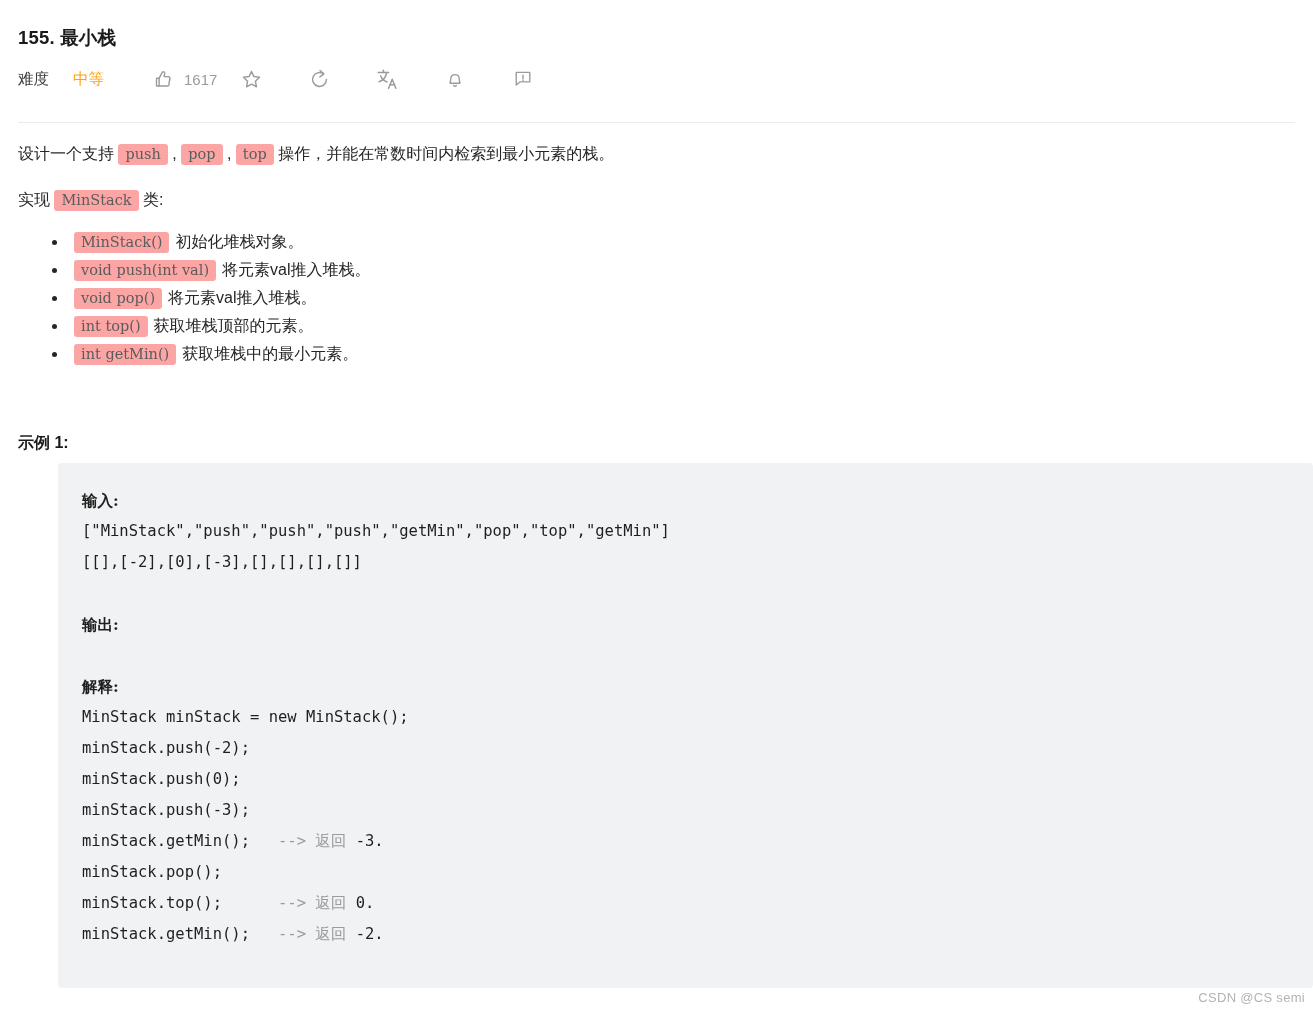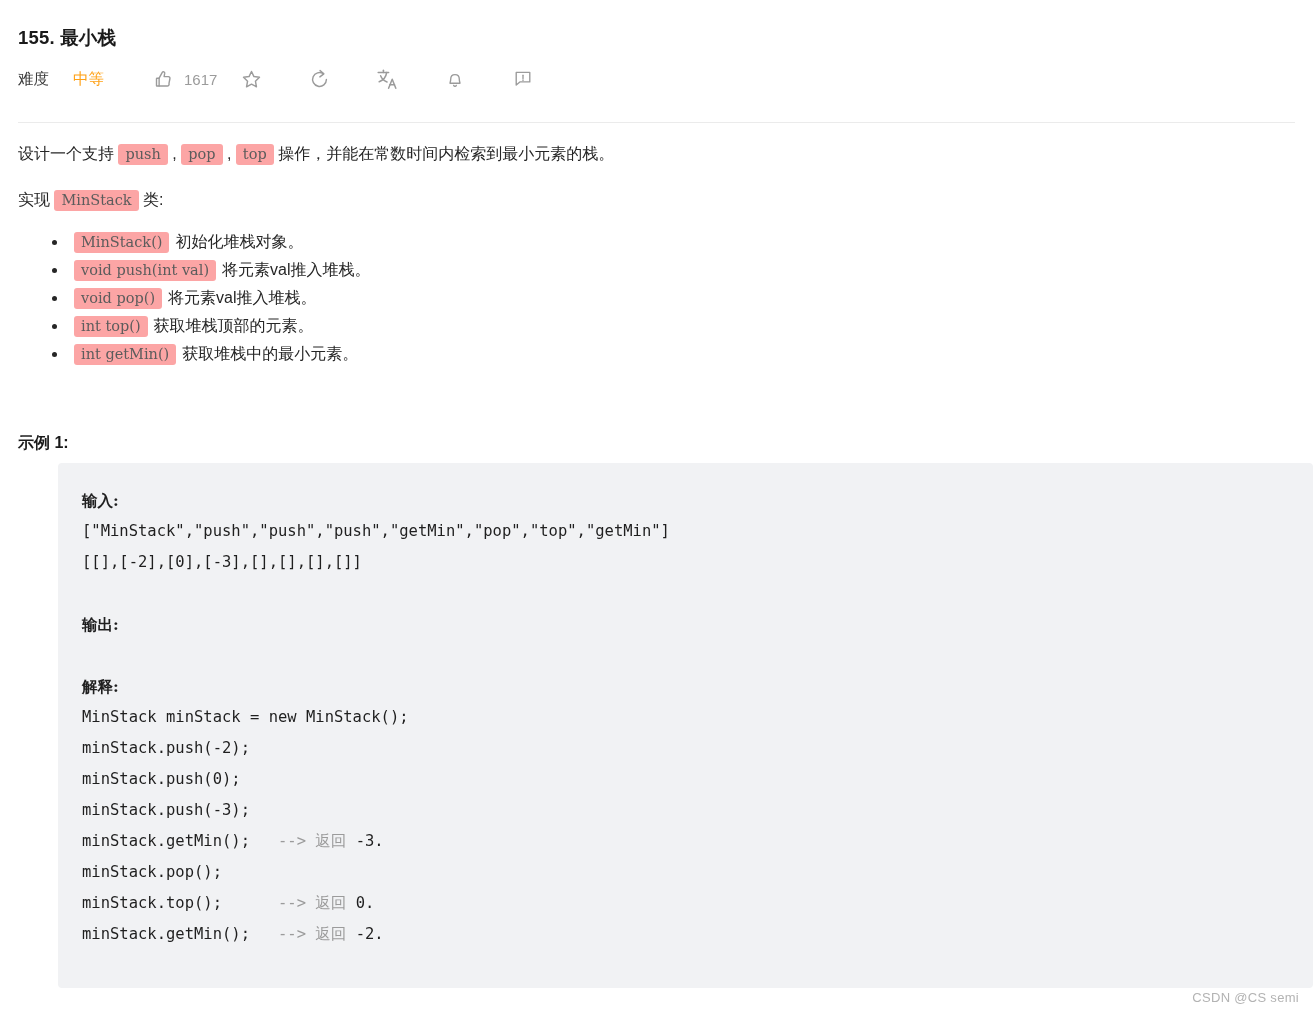--- a/index.html
+++ b/index.html
@@ -176,21 +176,21 @@
     font-size: 15.5px;
   }
   .code-line.blank { height: 31px; }
   .cmt {
     color: #9b9b9b;
   }
 
   
   .watermark {
     position: absolute;
-    right: 14px;
+    right: 8px;
     bottom: 6px;
     font-size: 13px;
     color: #b3b3b3;
     letter-spacing: .3px;
     white-space: nowrap;
   }
 </style>
 </head>
 <body>
 

